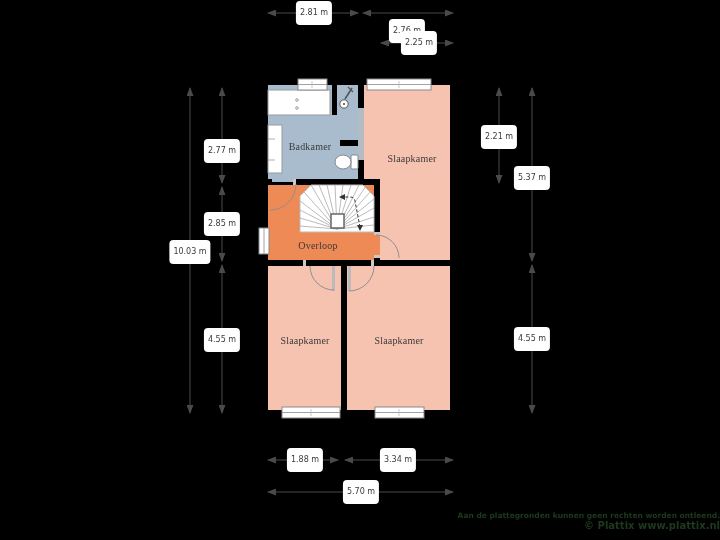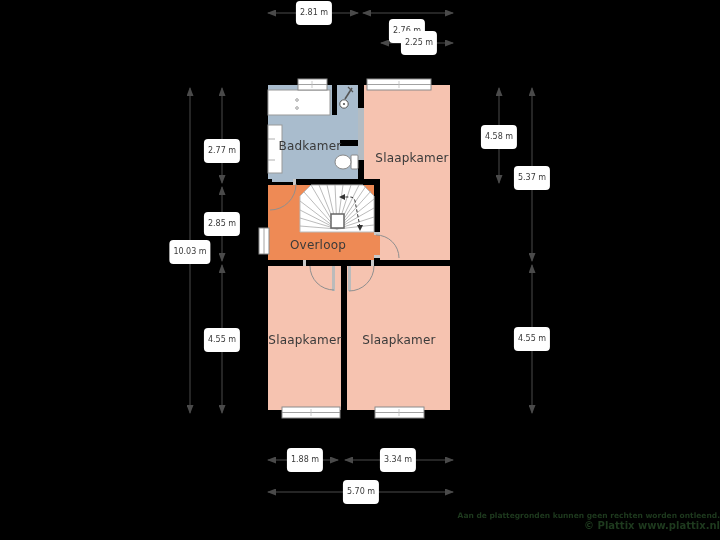--- a/index.html
+++ b/index.html
@@ -1,19 +1,19 @@
 <!DOCTYPE html>
 <html><head>
 <meta charset="utf-8">
 <style>
   html,body{margin:0;padding:0;background:#000;}
   body{width:720px;height:540px;overflow:hidden;font-family:"DejaVu Sans",sans-serif;}
   .canvas{position:relative;width:720px;height:540px;background:#000;}
   .plan-svg{position:absolute;left:0;top:0;}
-  .room-label{position:absolute;transform:translate(-50%,-50%);font-size:12px;color:#3a3a3a;white-space:nowrap;letter-spacing:.2px;}
+  .room-label{position:absolute;transform:translate(-50%,-50%);font-size:10px;color:#3a3a3a;white-space:nowrap;letter-spacing:.2px;font-family:Liberation Serif, serif;}
   .dim-pill{position:absolute;transform:translate(-50%,-50%);background:#fff;color:#3a3a3a;font-size:8px;line-height:1;padding:8px 4px;border-radius:4px;white-space:nowrap;z-index:5;}
   .footer-line{position:absolute;left:0;width:720px;text-align:right;font-weight:bold;color:#1e3a1e;}
   .footer-1{top:511px;font-size:7.5px;}
   .footer-2{top:520px;font-size:10px;}
 </style>
 </head>
 <body>
 
 <div class="canvas">
 
@@ -167,21 +167,21 @@
   <div class="room-label" style="left:305px;top:340px">Slaapkamer</div>
   <div class="room-label" style="left:399px;top:340px">Slaapkamer</div>
 
   <div class="dim-pill" style="left:314px;top:13px">2.81 m</div>
   <div class="dim-pill" style="left:407px;top:31px">2.76 m</div>
   <div class="dim-pill" style="left:419px;top:43px">2.25 m</div>
   <div class="dim-pill" style="left:190px;top:252px">10.03 m</div>
   <div class="dim-pill" style="left:222px;top:151px">2.77 m</div>
   <div class="dim-pill" style="left:222px;top:224px">2.85 m</div>
   <div class="dim-pill" style="left:222px;top:340px">4.55 m</div>
-  <div class="dim-pill" style="left:499px;top:137px">4.58 m</div>
+  <div class="dim-pill" style="left:499px;top:137px">2.21 m</div>
   <div class="dim-pill" style="left:532px;top:178px">5.37 m</div>
   <div class="dim-pill" style="left:532px;top:339px">4.55 m</div>
   <div class="dim-pill" style="left:305px;top:460px">1.88 m</div>
   <div class="dim-pill" style="left:398px;top:460px">3.34 m</div>
   <div class="dim-pill" style="left:361px;top:492px">5.70 m</div>
 
   <div class="footer-line footer-1">Aan de plattegronden kunnen geen rechten worden ontleend.</div>
   <div class="footer-line footer-2">© Plattix www.plattix.nl</div>
 
 </div>

